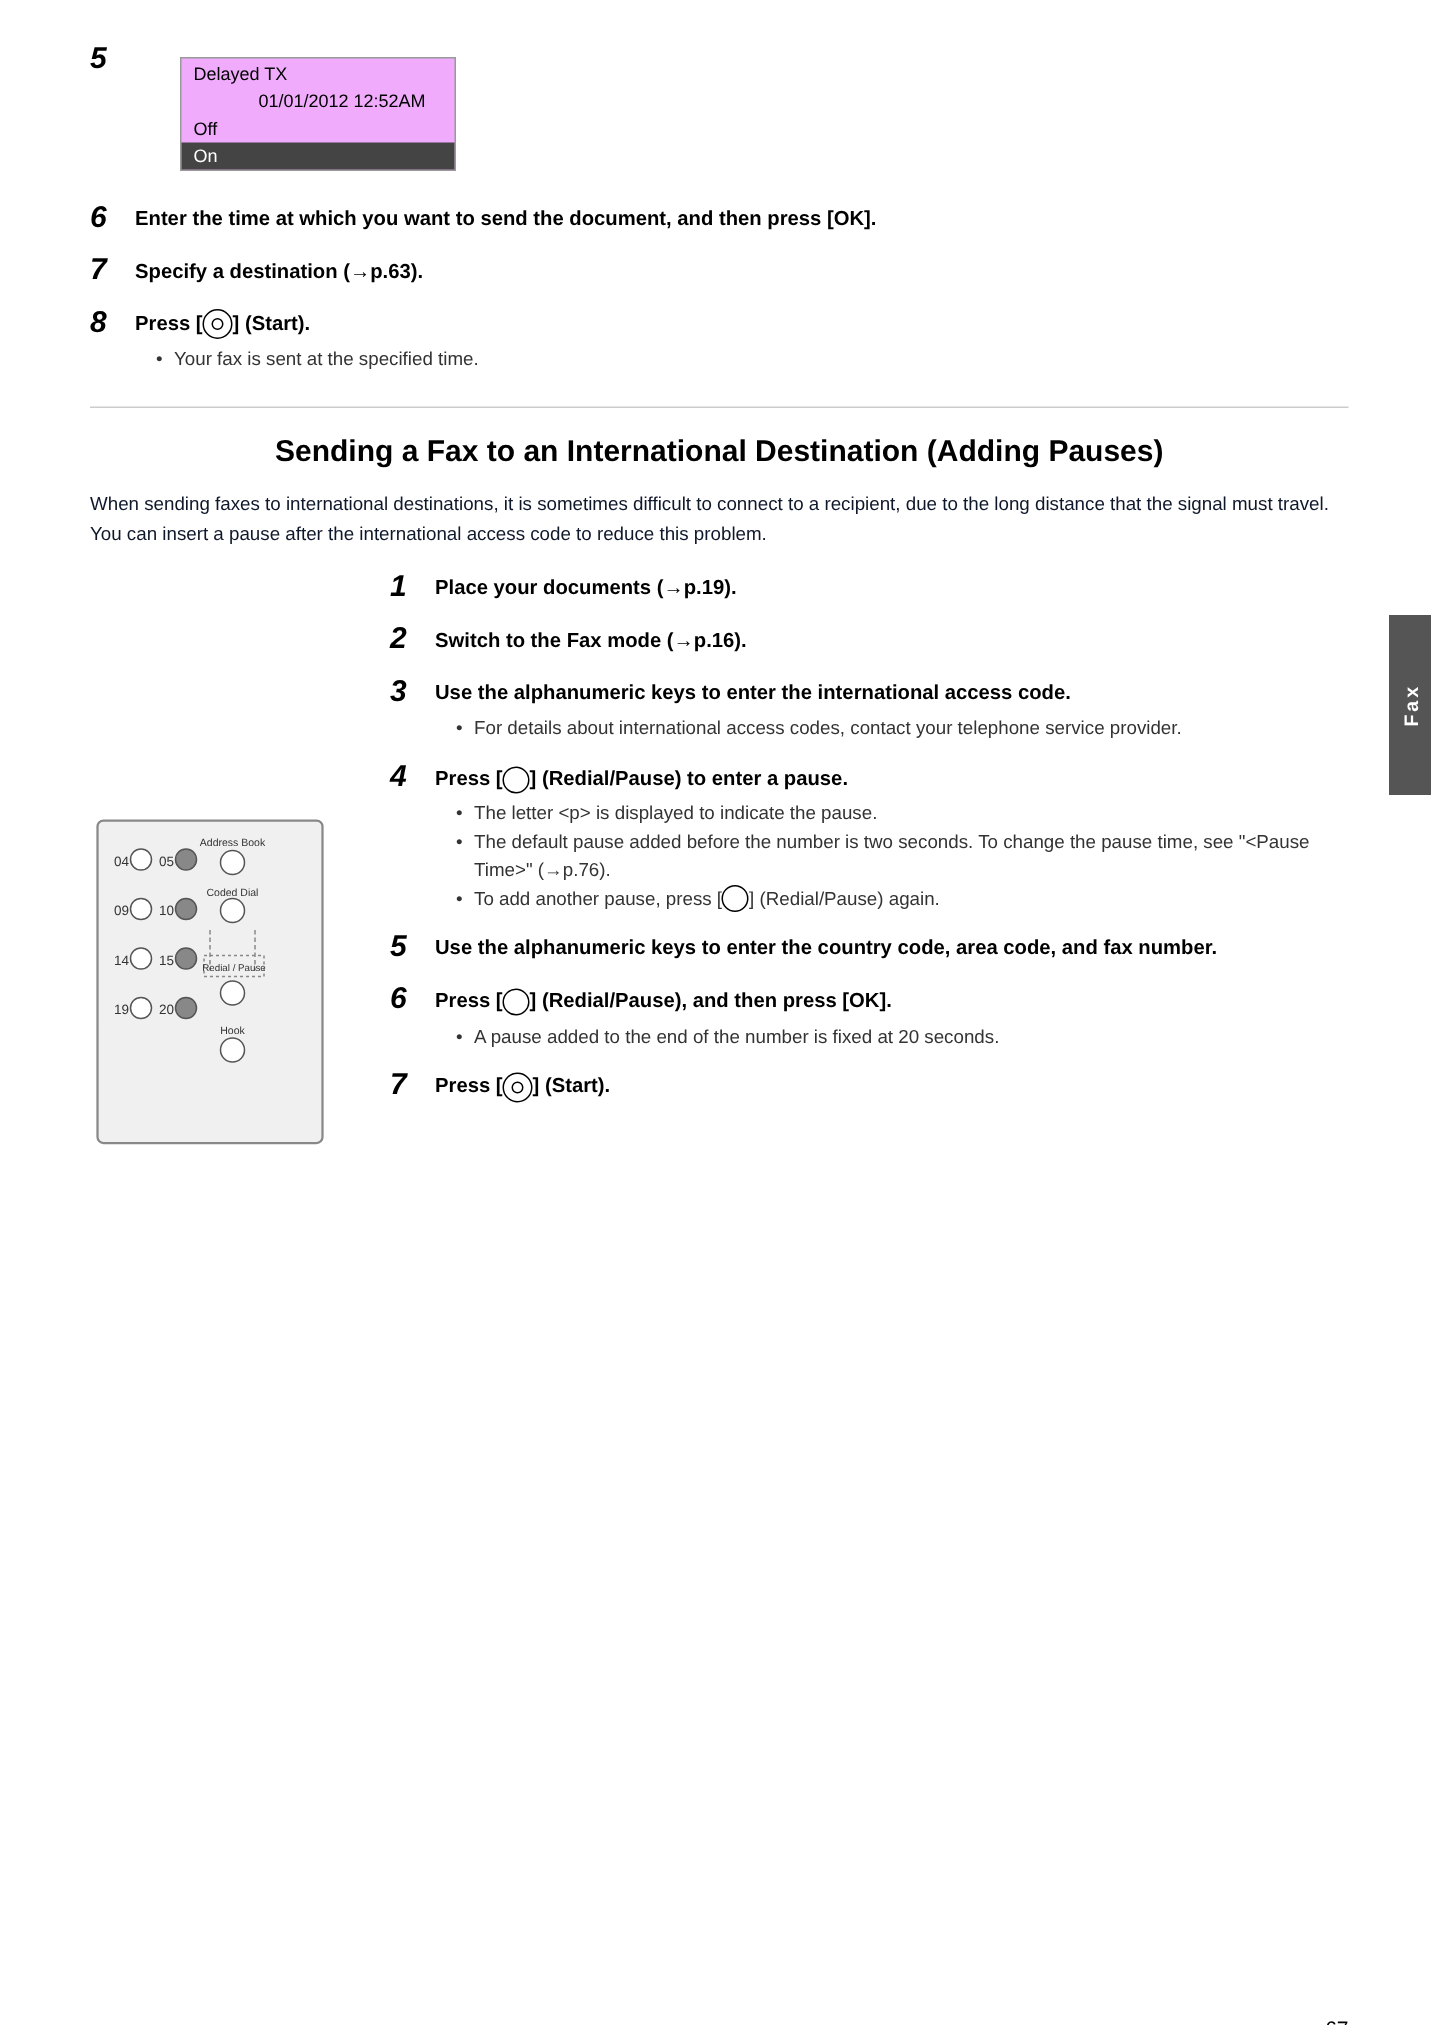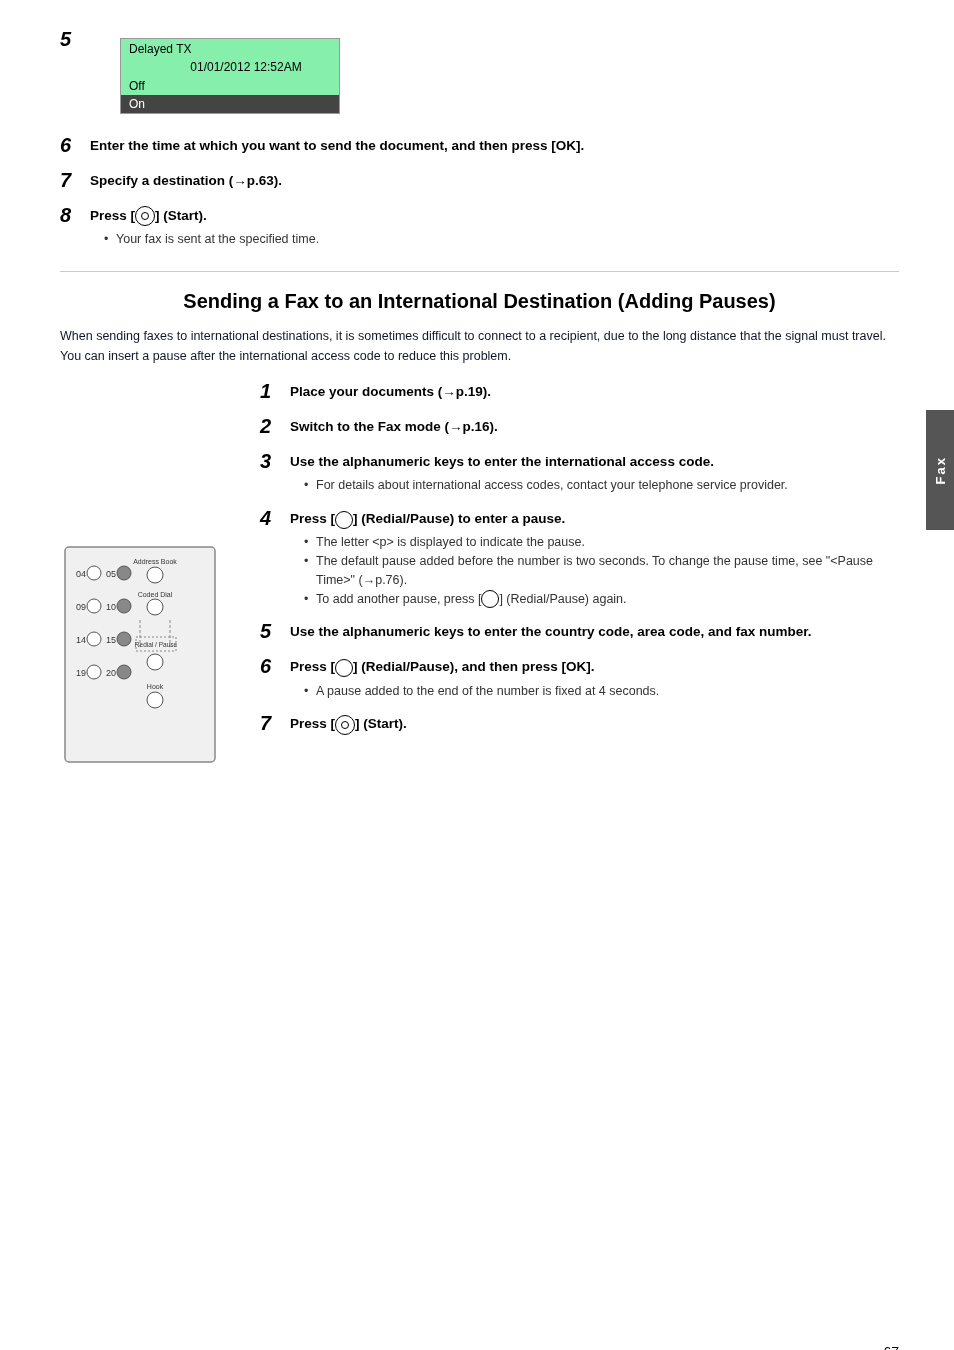--- a/index.html
+++ b/index.html
@@ -87,22 +87,22 @@
     .step-content .sub-bullets li::before {
       content: '•';
       position: absolute;
       left: 0;
       color: #333;
     }
 
     
     .display-box {
       border: 1px solid #999;
-      background: #86efac;
-      width: 220px;
+      background: #f0abfc;
+      width: 184px;
       margin: 8px 0 8px 30px;
       font-size: 12px;
     }
     .display-box .title-row {
       padding: 3px 8px;
       font-size: 12px;
       color: #000;
     }
     .display-box .date-row {
       padding: 1px 8px 3px 40px;
@@ -351,21 +351,21 @@
             </div>
           </div>
 
           <div class="step">
             <div class="step-num"><em>6</em></div>
             <div class="step-content">
               <p>
                 <strong>Press [<span class="ci"></span>] (Redial/Pause), and then press [OK].</strong>
               </p>
               <ul class="sub-bullets">
-                <li>A pause added to the end of the number is fixed at 4 seconds.</li>
+                <li>A pause added to the end of the number is fixed at 20 seconds.</li>
               </ul>
             </div>
           </div>
 
           <div class="step">
             <div class="step-num"><em>7</em></div>
             <div class="step-content">
               <p>
                 <strong>Press [<span class="ci-start">
                       <span class="ci-start-inner"></span>

